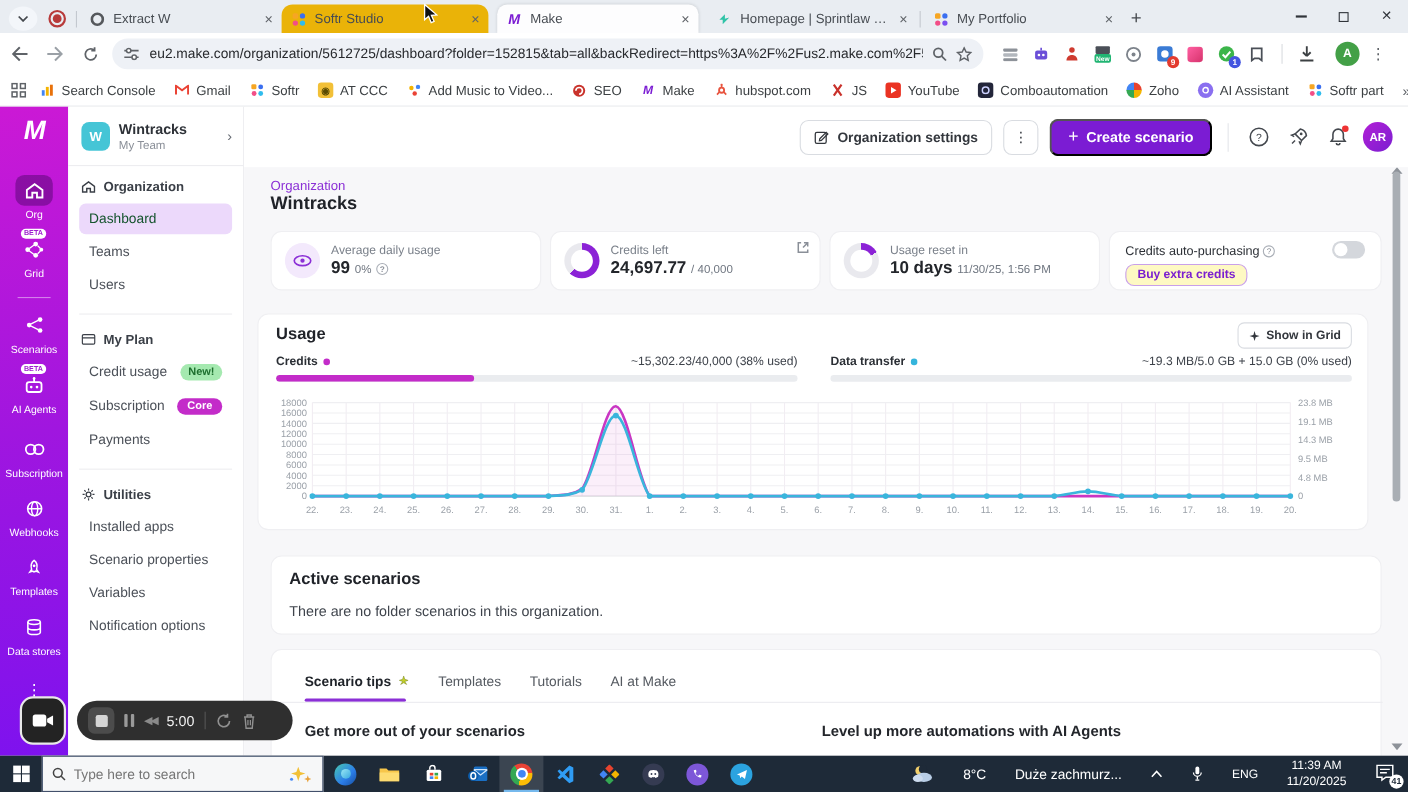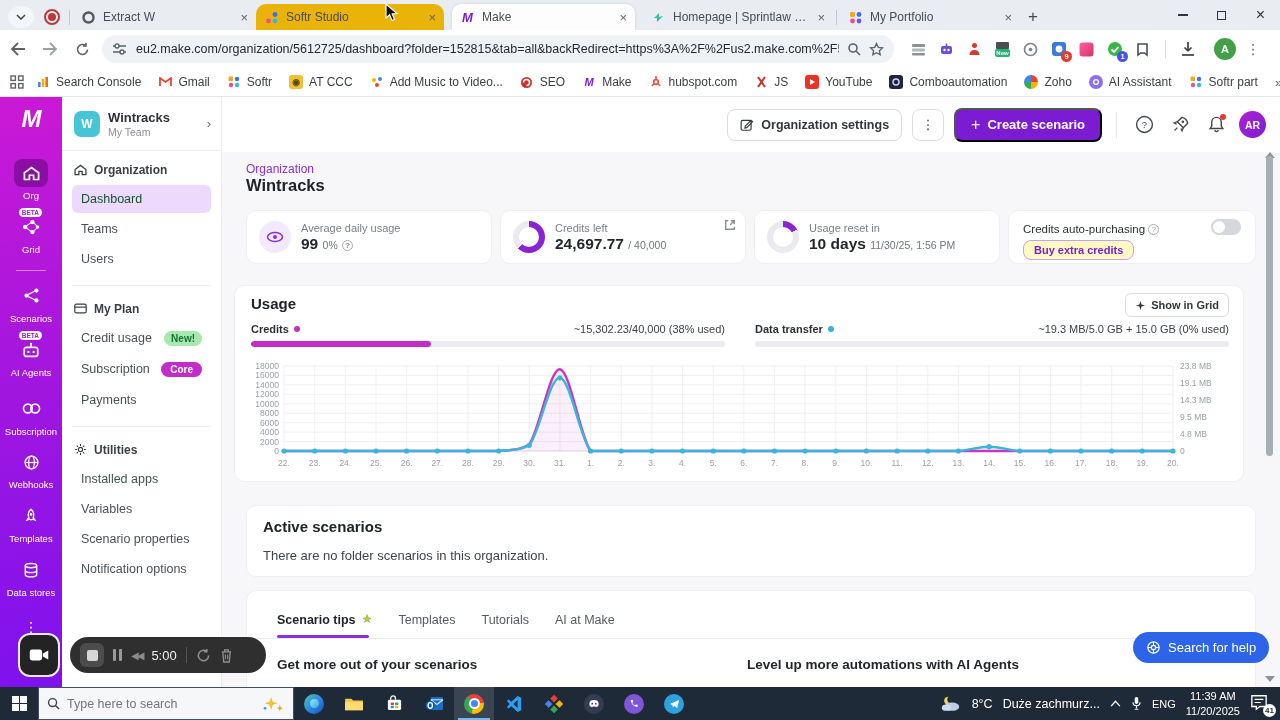--- a/index.html
+++ b/index.html
@@ -137,21 +137,21 @@
 #taskbar{position:absolute;left:0;top:687px;width:1280px;height:33px;background:#1e2a38;display:flex;align-items:center;color:#fff;z-index:60}
 #startBtn{width:38px;height:33px;display:flex;align-items:center;justify-content:center}
 .winlogo{display:grid;grid-template-columns:7px 7px;grid-template-rows:7px 7px;gap:1px}
 .winlogo i{background:#fff}
 #tsearch{width:256px;height:33px;background:#f6f7f8;display:flex;align-items:center;padding:0 8px;border:1px solid #42506b}
 #tsearch input{border:0;outline:0;background:transparent;font-size:12.5px;color:#333;width:160px;margin-left:7px;font-family:"Liberation Sans",sans-serif}
 .tbic{width:40px;height:33px;display:flex;align-items:center;justify-content:center;position:relative}
 .tbic.on{background:rgba(255,255,255,.13)}
 .tbic.on::after{content:"";position:absolute;left:4px;bottom:0;width:32px;height:2px;background:#76b9ed}
 .circ{border-radius:50%;display:flex;align-items:center;justify-content:center}
-#tray{margin-left:auto;display:flex;align-items:center;gap:10px;padding-right:8px}
+#tray{margin-left:auto;display:flex;align-items:center;gap:26px;padding-right:8px}
 .trtext{font-size:12.5px;white-space:nowrap}
 .clock{font-size:11px;text-align:center;line-height:1.3}
 .notif{position:relative;width:22px;height:20px}
 .nbadge{position:absolute;right:-4px;bottom:-3px;background:#fff;color:#1e2a38;border-radius:50%;width:13px;height:13px;font-size:8px;font-weight:bold;display:flex;align-items:center;justify-content:center}
 
 
 #cursor{position:absolute;left:385px;top:3px;z-index:99}
 </style>
 </head>
 <body>
@@ -642,24 +642,24 @@
         <svg width="13" height="13" viewBox="0 0 24 24">
             <circle cx="12" cy="12" r="4" fill="none" stroke="#3a3f47" stroke-width="2.2"></circle>
             <path d="M12 2v3.5M12 18.5V22M2 12h3.5M18.5 12H22M4.9 4.9l2.4 2.4M16.7 16.7l2.4 2.4M19.1 4.9l-2.4 2.4M7.3 16.7l-2.4 2.4" stroke="#3a3f47" stroke-width="2"></path>
           </svg>
         <span>Utilities</span>
       </div>
       <div class="sitem">
           <span>Installed apps</span>
         </div>
       <div class="sitem">
+          <span>Scenario properties</span>
+        </div>
+      <div class="sitem">
           <span>Variables</span>
-        </div>
-      <div class="sitem">
-          <span>Scenario properties</span>
         </div>
       <div class="sitem">
           <span>Notification options</span>
         </div>
     </div>
   </div>
 
   <div id="appheader">
     <button class="btnOutline">
       <svg width="14" height="14" viewBox="0 0 24 24">
@@ -950,28 +950,20 @@
     <div class="recdiv"></div>
     <svg width="15" height="15" viewBox="0 0 16 16">
         <path d="M13.5 8a5.5 5.5 0 1 1-2-4.2M11.5 1v3h-3" fill="none" stroke="#909090" stroke-width="1.6"></path>
       </svg>
     <svg width="13" height="15" viewBox="0 0 14 16">
         <path d="M2 4h10M5 4V2h4v2M3 4l1 11h6l1-11" fill="none" stroke="#909090" stroke-width="1.4"></path>
         <path d="M5.8 7v5M8.2 7v5" stroke="#909090" stroke-width="1.2"></path>
       </svg>
   </div>
 
-  <div id="helpBtn">
-    <svg width="15" height="15" viewBox="0 0 24 24">
-        <circle cx="12" cy="12" r="9" fill="none" stroke="#fff" stroke-width="2"></circle>
-        <circle cx="12" cy="12" r="3.5" fill="none" stroke="#fff" stroke-width="2"></circle>
-        <path d="M12 3v5.5M12 15.5V21M3 12h5.5M15.5 12H21" stroke="#fff" stroke-width="1.6"></path>
-      </svg>
-    <span>Search for help</span>
-  </div>
 
   <div id="taskbar">
     <div id="startBtn">
         <span class="winlogo">
           <i></i>
           <i></i>
           <i></i>
           <i></i>
         </span>
       </div>

